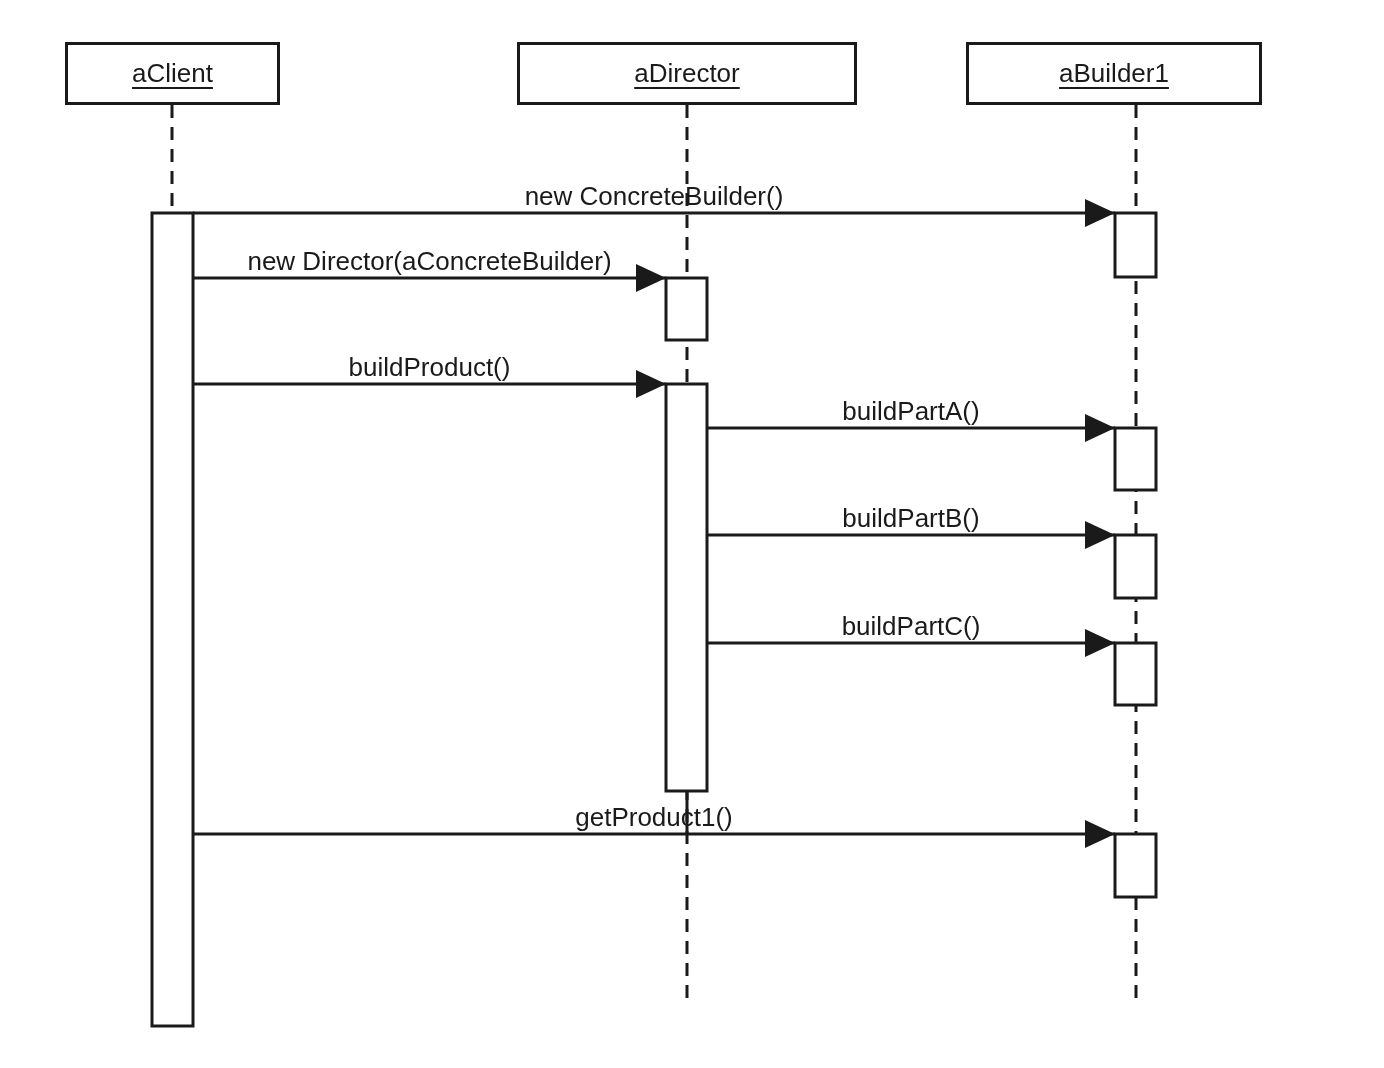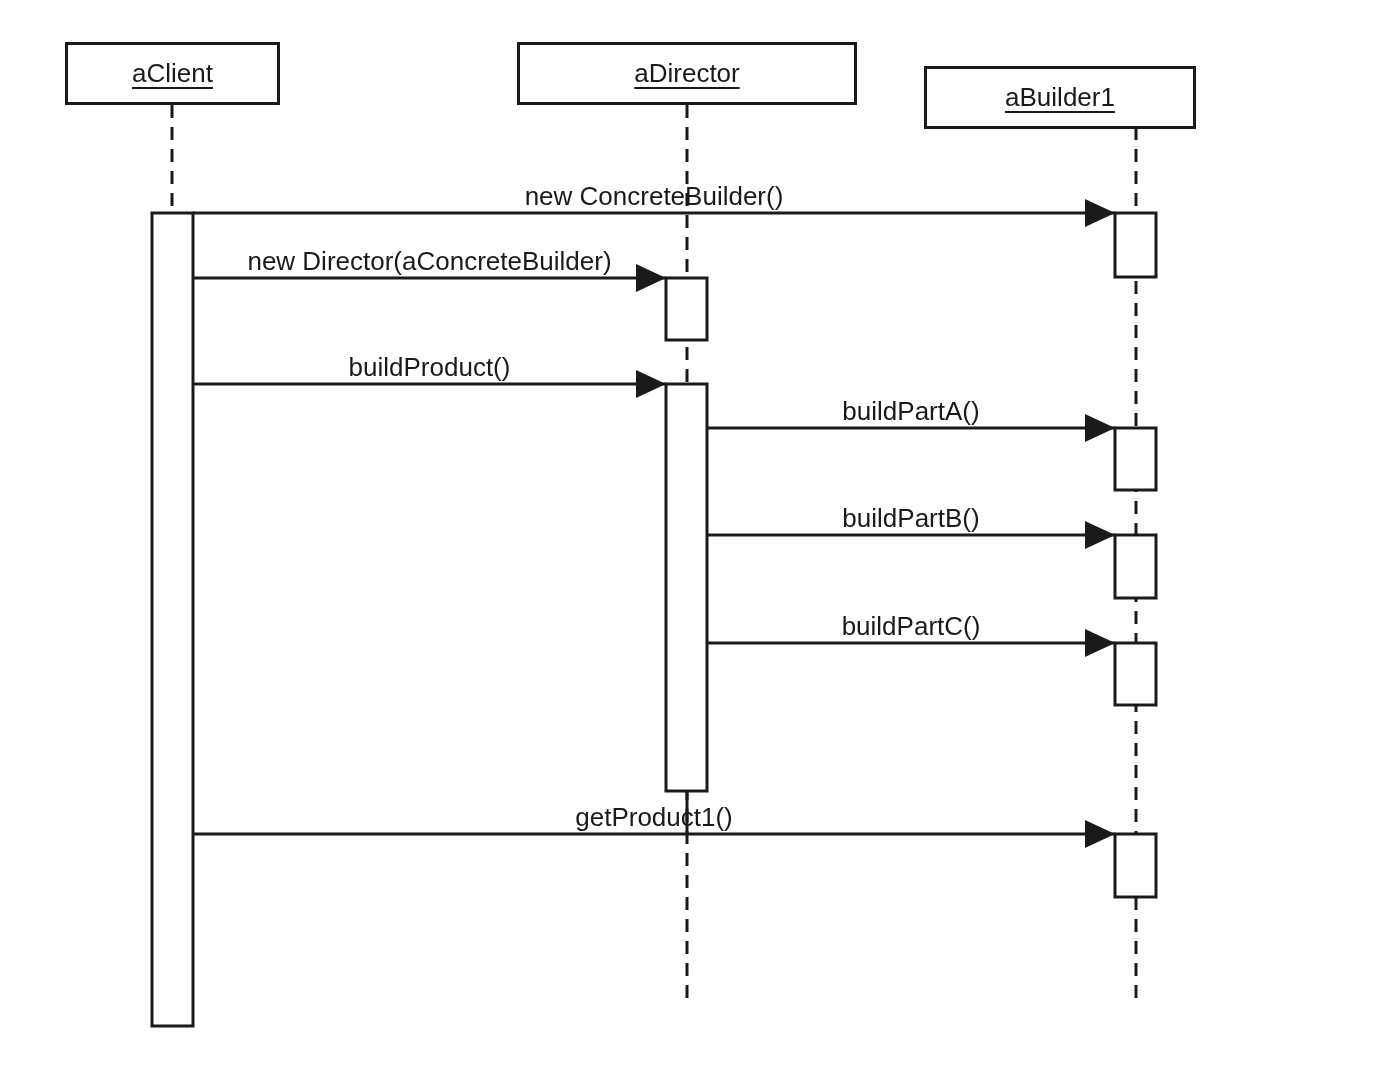--- a/index.html
+++ b/index.html
@@ -73,16 +73,16 @@
       <line x1="193" y1="834" x2="1115" y2="834" stroke="#1a1a1a" stroke-width="3"></line>
       <polygon points="1115,834 1085,820 1085,848" fill="#1a1a1a"></polygon>
       <text x="654" y="826" text-anchor="middle">getProduct1()</text>
     </svg>
 <div class="participant-box" style="left: 65px; top: 42px; width: 215px; height: 63px;">
       <span>aClient</span>
     </div>
     <div class="participant-box" style="left: 517px; top: 42px; width: 340px; height: 63px;">
       <span>aDirector</span>
     </div>
-    <div class="participant-box" style="left: 924px; top: 42px; width: 272px; height: 63px; margin-top: 24px;">
+    <div class="participant-box" style="left: 966px; top: 42px; width: 296px; height: 63px;">
       <span>aBuilder1</span>
     </div>
   </div>
 
 </body></html>

